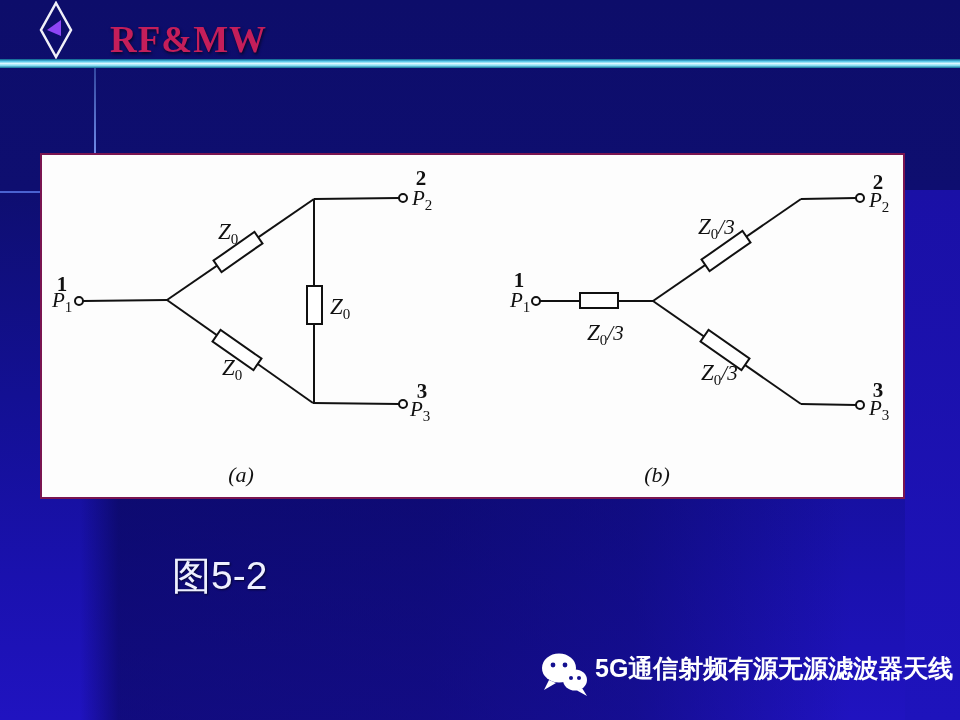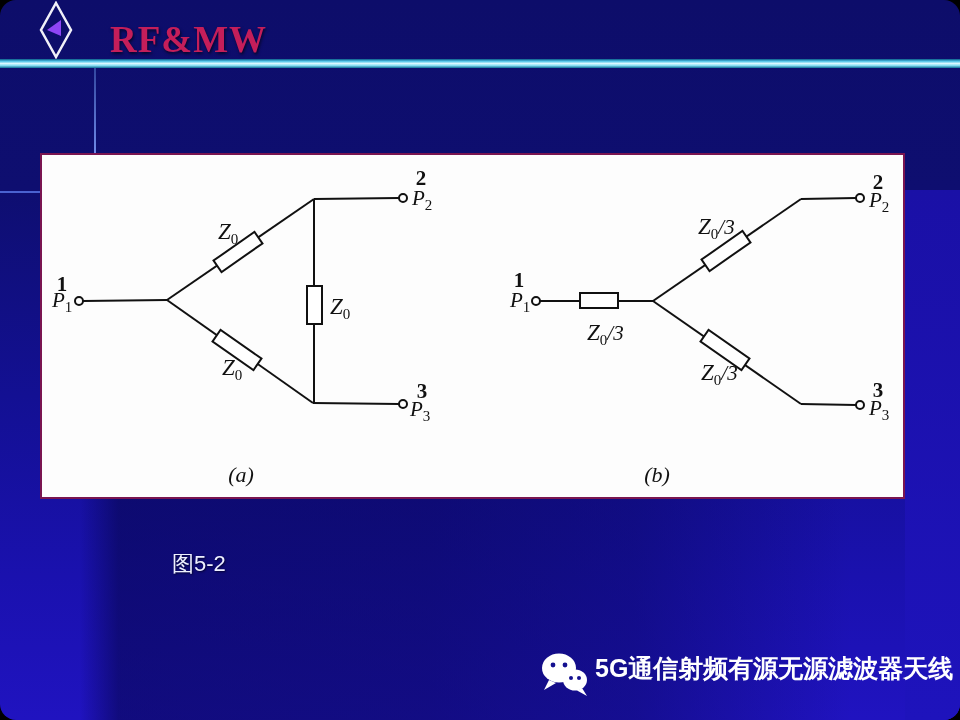--- a/index.html
+++ b/index.html
@@ -1,20 +1,19 @@
 <!DOCTYPE html>
 <html><head>
 <meta charset="utf-8">
 <style>
   html,body{margin:0;padding:0;background:#000;}
   .slide{
     position:relative;width:960px;height:720px;overflow:hidden;
     background:linear-gradient(180deg,#0d0d6a 0%,#0e0e70 26%,#131093 55%,#1a11ae 80%,#2013c0 100%);
     font-family:"Liberation Sans",sans-serif;
-    border-radius:16px;
   }
   
   .bg-right-band{position:absolute;left:905px;top:190px;right:0;bottom:0;
     background:linear-gradient(180deg,#1a10a6 0%,#1e13bc 100%);}
   .bg-dark-block{position:absolute;left:80px;top:498px;width:770px;height:222px;
     background:linear-gradient(90deg,rgba(16,14,150,0) 0%,rgba(5,5,72,0.55) 5%,rgba(5,5,72,0.5) 45%,rgba(8,7,90,0.45) 72%,rgba(16,14,150,0) 100%);}
   .divider-bar{position:absolute;left:0;top:59px;width:960px;height:9px;
     background:linear-gradient(180deg,#0a5a86 0%,#4fc3e8 25%,#d9f7ff 50%,#8ae0f4 72%,#0d6c96 100%);}
   .deco-vline{position:absolute;left:94px;top:68px;width:2px;height:85px;
     background:linear-gradient(180deg,#32479f 0%,#6f8ae8 100%);}
@@ -37,21 +36,21 @@
   .circuit .term{fill:#fff;stroke:#111;stroke-width:2;}
   .circuit .pnum{font-size:21px;font-weight:bold;text-anchor:middle;}
   .circuit .plabel{font-size:21px;font-style:italic;}
   .circuit .zlabel{font-size:23px;font-style:italic;}
   .circuit .sub{font-size:15px;font-style:normal;}
   .circuit .suffix{font-size:21px;font-style:italic;}
   .circuit .tag{font-size:22px;font-style:italic;text-anchor:middle;}
 
   .caption{
     position:absolute;left:172px;top:549px;display:flex;gap:36px;
-    color:#eef0ff;font-size:22px;white-space:nowrap;
+    color:#eef0ff;font-size:39px;white-space:nowrap;
     text-shadow:1px 1px 2px rgba(0,0,20,0.7);
   }
   .watermark{
     position:absolute;left:540px;top:652px;display:flex;align-items:flex-start;gap:7px;
     color:#ffffff;font-size:25px;font-weight:bold;white-space:nowrap;
   }
 </style>
 </head>
 <body>
 

